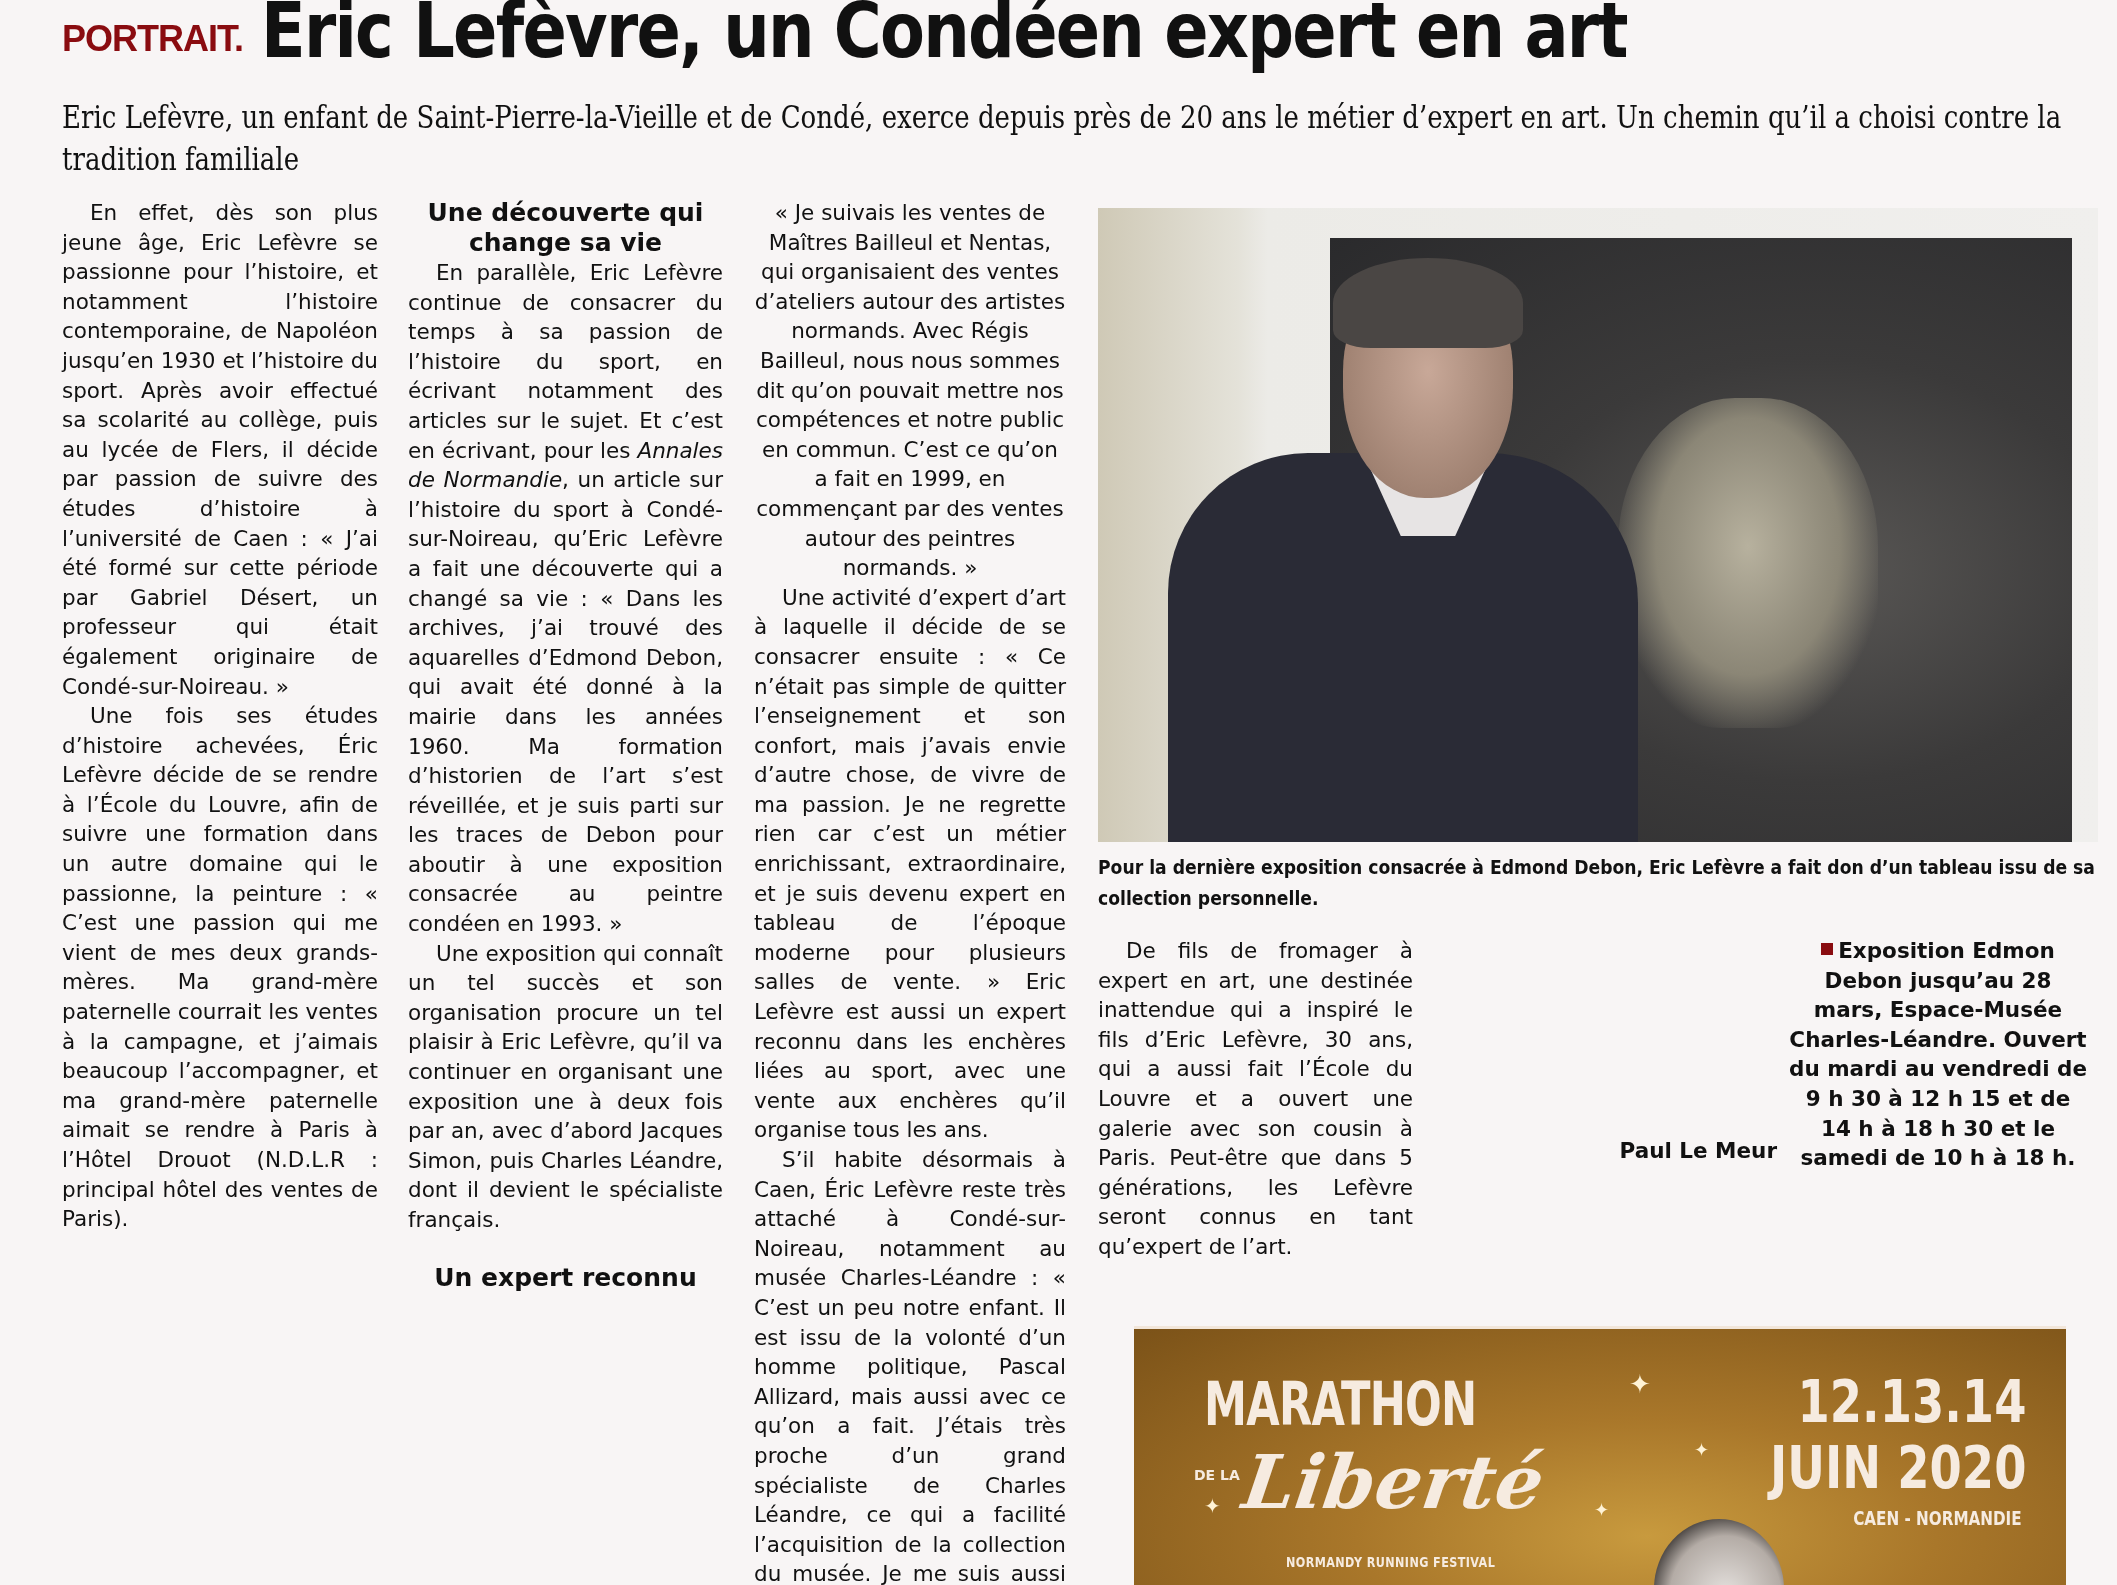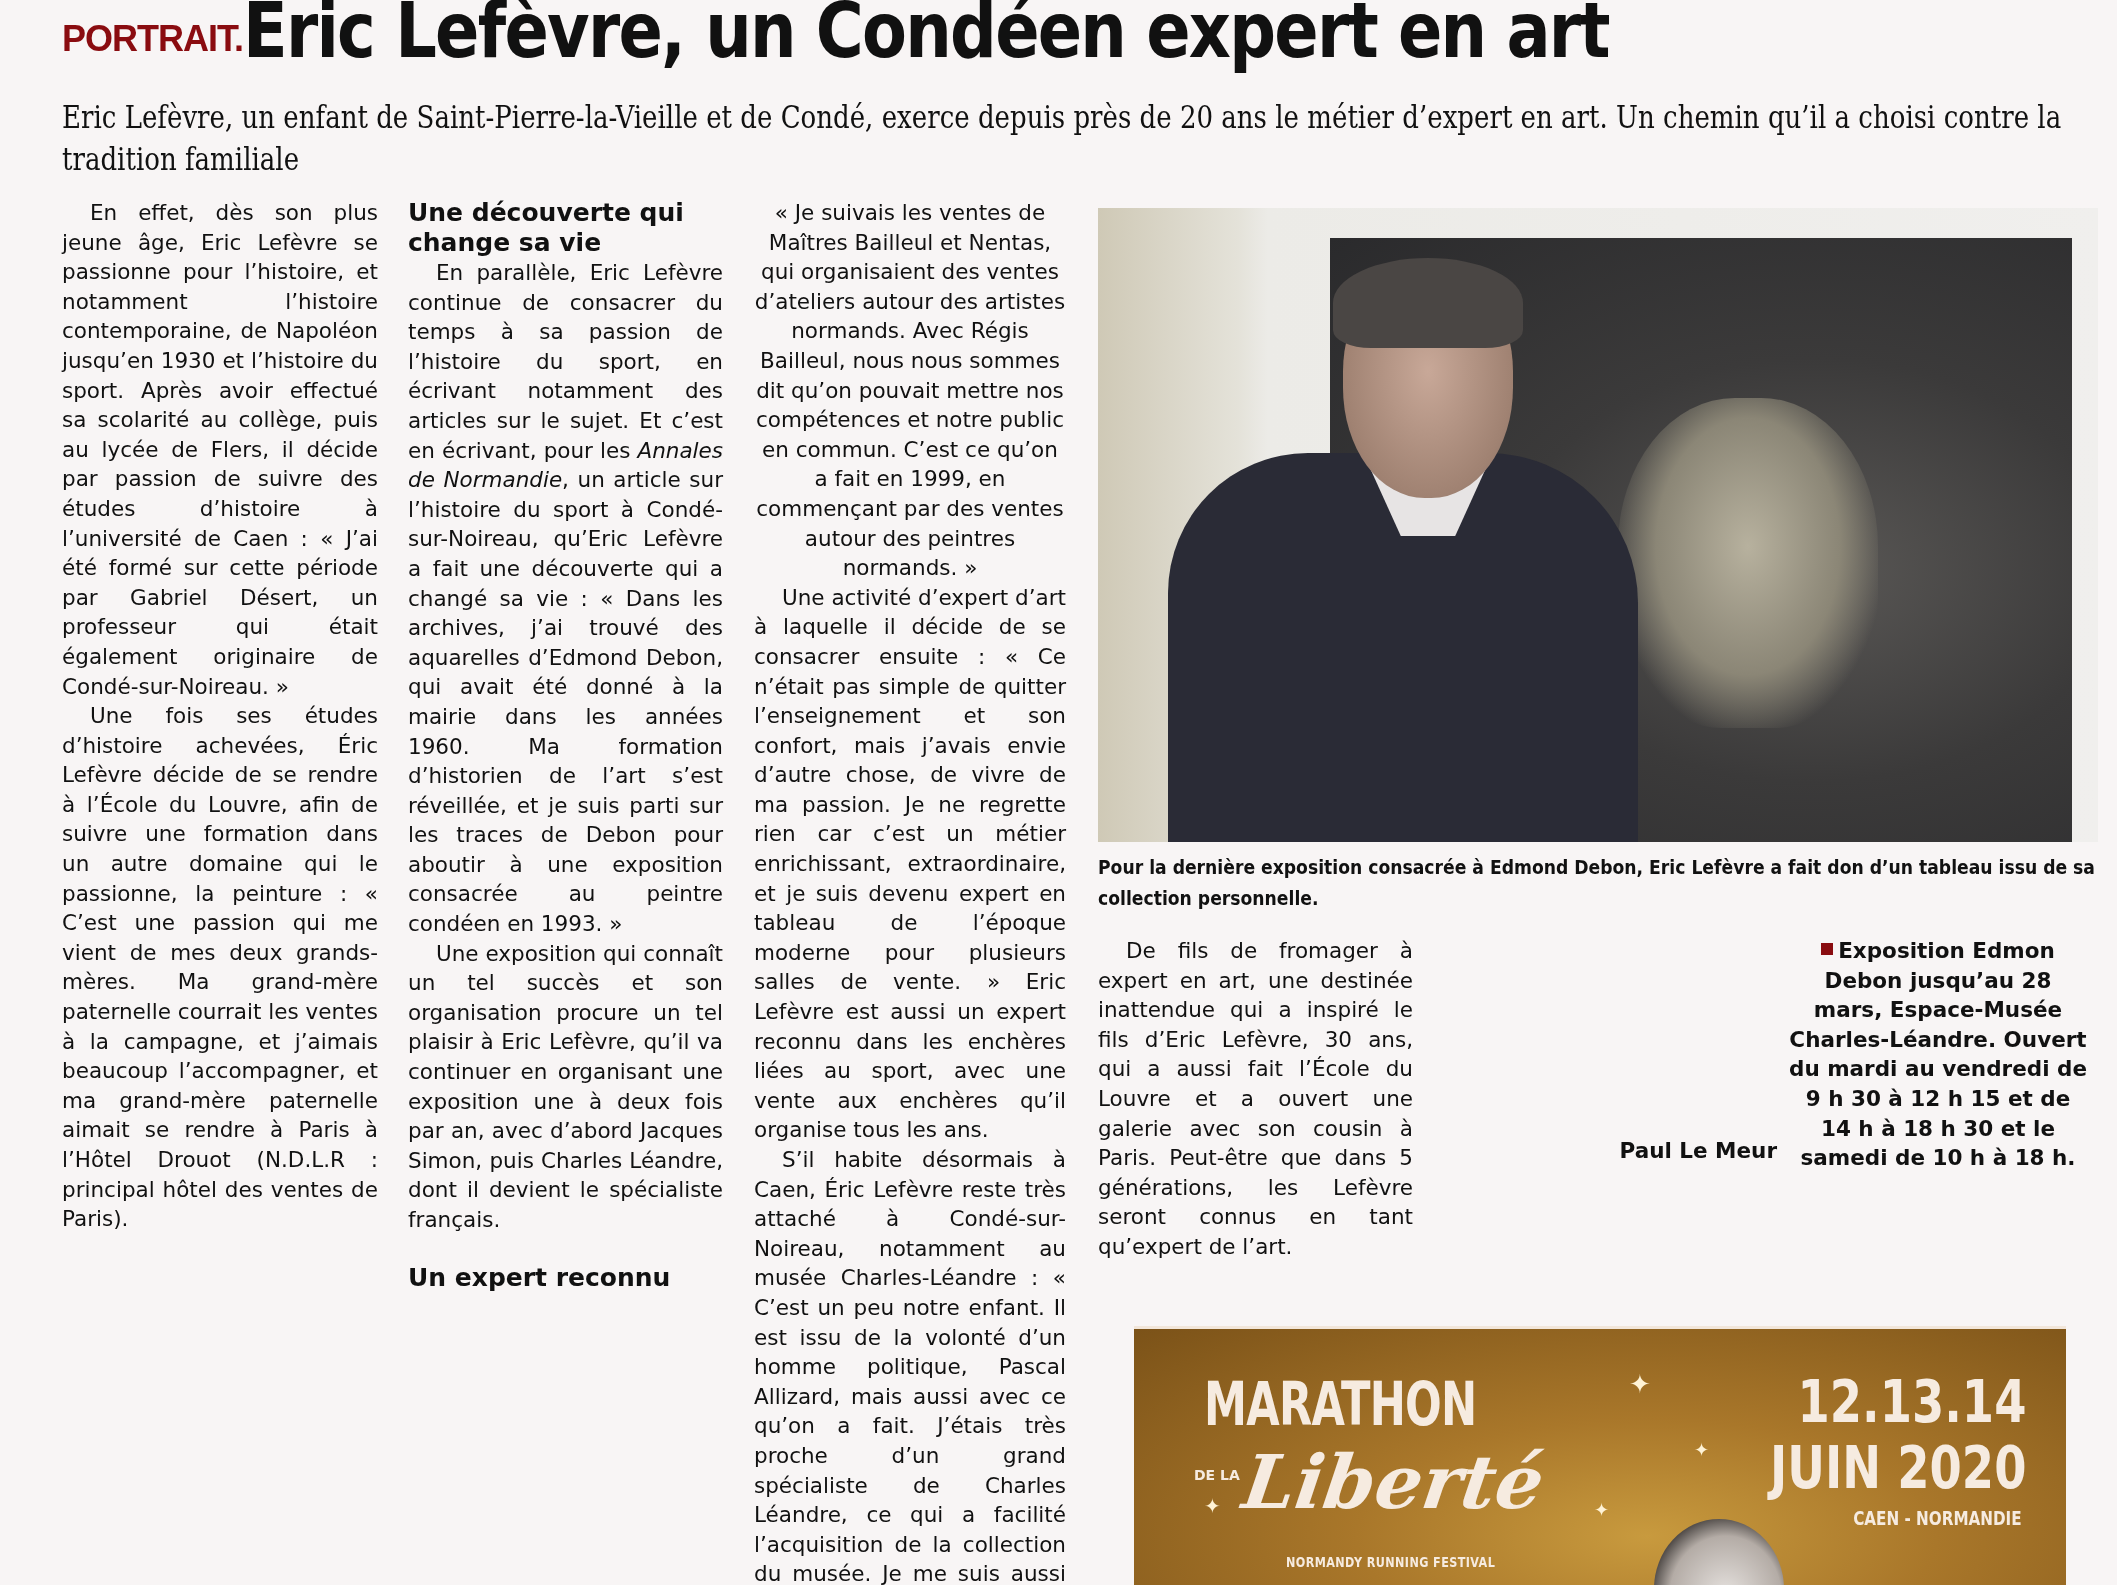--- a/index.html
+++ b/index.html
@@ -3,35 +3,35 @@
 <meta charset="utf-8">
 <style>
   html, body { margin: 0; padding: 0; }
   body {
     width: 2117px; height: 1585px; overflow: hidden;
     background: #f8f5f5; color: #111;
     font-family: "DejaVu Sans", sans-serif;
     position: relative;
   }
   .headline-row { position: absolute; left: 62px; top: -14px; white-space: nowrap; }
-  .kicker { color: #8a0c10; font-family: "Liberation Sans", sans-serif; font-weight: bold; font-size: 36px; letter-spacing: -1px; vertical-align: 6px; }
+  .kicker { color: #8a0c10; font-family: "Liberation Sans", sans-serif; font-weight: bold; font-size: 36px; letter-spacing: -1px; margin-right: 18px; vertical-align: 6px; }
   .title { font-family: "DejaVu Sans", sans-serif; font-weight: bold; font-size: 76px; letter-spacing: -2px; line-height: 90px; transform: scaleX(0.86); transform-origin: left; display: inline-block; }
   .standfirst {
     position: absolute; left: 62px; top: 96px; width: 2000px;
     font-family: "DejaVu Serif", serif; font-size: 31px; line-height: 42px;
     transform: scaleX(0.84); transform-origin: left; width: 2420px;
   }
   .col {
     position: absolute; font-family: "DejaVu Sans", sans-serif;
     font-size: 21.5px; line-height: 29.6px; text-align: justify; hyphens: manual;
   }
   .col p { margin: 0; text-indent: 28px; }
   .col p.noindent { text-indent: 0; text-align: center; }
   .col b { font-weight: normal; }
-  .col .sub { font-weight: bold; font-size: 25px; line-height: 30px; margin: 0; text-indent: 0; text-align: left; }
+  .col .sub { font-weight: bold; font-size: 25px; line-height: 30px; margin: 0; text-indent: 0; text-align: center; }
   .col .spacer { height: 28px; }
   .c1 { left: 62px; top: 198px; width: 316px; }
   .c2 { left: 408px; top: 198px; width: 315px; }
   .c3 { left: 754px; top: 198px; width: 312px; }
   .c4 { left: 1098px; top: 936px; width: 315px; }
   .c5 { left: 1463px; top: 936px; width: 314px; }
   .c6 { left: 1788px; top: 936px; width: 300px; text-align: left; }
   .byline { text-align: right; font-weight: bold; margin-top: 24px; }
   .bullet { display: inline-block; width: 12px; height: 12px; background: #8a0c10; margin-right: 5px; vertical-align: 3px; }
   .photo {

